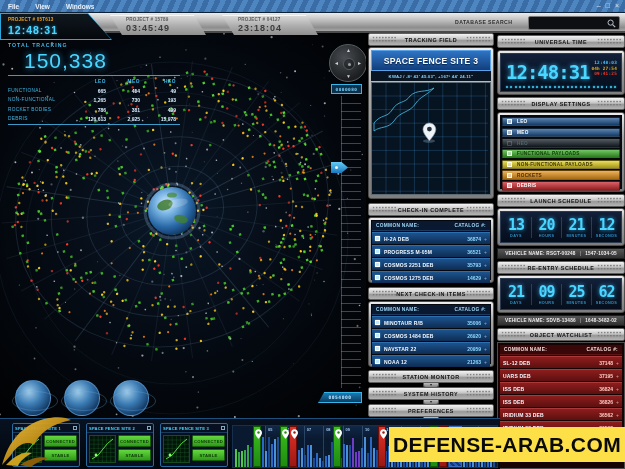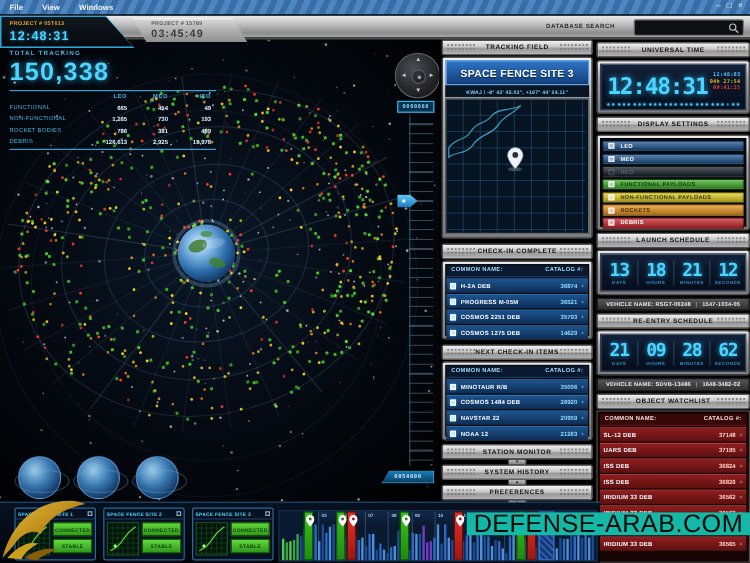--- a/index.html
+++ b/index.html
@@ -43,22 +43,22 @@
   #searchbox{position:absolute;left:528px;top:16px;width:92px;height:14px;background:#0d0f12;
     border:1px solid #767676;border-radius:2px;z-index:7;display:flex;align-items:center;justify-content:flex-end;}
   #searchbox svg{margin-right:3px;}
 
   
   #viewport{position:absolute;left:0;top:33px;width:366px;height:385px;overflow:hidden;
     background:radial-gradient(circle at 47% 47%,#0a1828 0%,#050b14 45%,#000 100%);z-index:1;}
   #vsvg{position:absolute;left:0;top:0;}
   #stats{position:absolute;left:8px;top:9px;width:176px;z-index:3;}
   #stat-title{font-size:5.2px;font-weight:bold;color:#3fb8e8;letter-spacing:1px;}
-  #stat-value{font-size:21px;font-weight:bold;color:#49d6ff;letter-spacing:1px;
-    text-shadow:0 0 6px rgba(60,190,255,.8);margin:1px 0 2px;}
+  #stat-value{font-size:21px;font-weight:normal;color:#49d6ff;letter-spacing:1px;
+    text-shadow:0 0 6px rgba(60,190,255,.8);margin:1px 16px 2px;}
   .statline{border-top:1px solid rgba(70,180,230,.85);width:172px;margin:2px 0;}
   #statgrid{display:grid;grid-template-columns:62px 36px 34px 36px;row-gap:3.5px;margin-top:3px;}
   .sh{font-size:4.8px;font-weight:bold;color:#3fb8e8;text-align:right;letter-spacing:.5px;}
   .sl{font-size:4.8px;color:#3fb8e8;letter-spacing:.3px;}
   .svv{font-size:5px;font-weight:bold;color:#d9eeff;text-align:right;}
 
   #dpad{position:absolute;left:329px;top:11px;width:38px;height:38px;border-radius:50%;
     background:radial-gradient(circle at 40% 35%,#4a4e52,#1c1e20 70%);border:1px solid #585c60;z-index:3;}
   #dpad span{position:absolute;font-size:5px;color:#c9d1d8;}
   .du{left:16px;top:2px;} .dd{left:16px;bottom:2px;} .dl{left:4px;top:15px;} .dr{right:4px;top:15px;}
@@ -196,23 +196,23 @@
   .tlnum{position:absolute;top:1px;left:2px;font-size:3.9px;font-weight:bold;color:#a6c6ea;}
   .tlbar{position:absolute;bottom:0;width:2px;opacity:.92;}
   .tlmark{position:absolute;top:0;bottom:0;width:8px;z-index:2;}
   .tlmark.green{background:linear-gradient(#3cc01f,#1f8a10);border:1px solid #0e5a06;}
   .tlmark.red{background:linear-gradient(#e23228,#9c1812);border:1px solid #6a0c08;}
   .tlmark svg{position:absolute;left:0.5px;top:2px;}
   .tlhatch{position:absolute;top:0;bottom:0;width:13px;z-index:2;border:1px solid #3a6ac0;
     background:repeating-linear-gradient(45deg,#2a5ab0 0 2px,#16366e 2px 4px);}
 
   
-  #watermark{position:absolute;left:389px;top:427px;width:236px;height:19px;background:#14b8a6;
+  #watermark{position:absolute;left:389px;top:427px;width:236px;height:35px;background:#fde047;
     display:flex;align-items:center;justify-content:center;z-index:60;
-    font-size:21px;font-weight:normal;color:#0a0a0a;letter-spacing:.4px;white-space:nowrap;}
+    font-size:21px;font-weight:bold;color:#0a0a0a;letter-spacing:.4px;white-space:nowrap;}
   #emblem{position:absolute;left:0px;top:408px;z-index:61;}
 </style>
 </head>
 <body>
 
 <div id="app">
 
   <div id="titlebar">
     <span class="menu-item">File</span>
     <span class="menu-item">View</span>
@@ -227,20 +227,24 @@
   <div id="topstrip"></div>
 
   <div class="tab" id="tab0">
     <div class="tabbg"></div>
     <span class="tproj">PROJECT # 05T613</span>
     <span class="ttime">12:48:31</span>
   </div>
   <div class="tab silver" id="tab1">
     <span class="tproj">PROJECT # 15789</span>
     <span class="ttime">03:45:49</span>
+  </div>
+  <div class="tab silver" id="tab2">
+    <span class="tproj">PROJECT # 04127</span>
+    <span class="ttime">23:18:04</span>
   </div>
 
   <span id="searchlabel">DATABASE SEARCH</span>
   <div id="searchbox">
     <svg width="9" height="9" viewBox="0 0 9 9">
       <circle cx="3.6" cy="3.6" r="2.6" fill="none" stroke="#b8bec4" stroke-width="1"></circle>
       <line x1="5.6" y1="5.6" x2="8.2" y2="8.2" stroke="#b8bec4" stroke-width="1.2"></line>
     </svg>
   </div>
 
@@ -1385,21 +1389,21 @@
   <div class="phdr" id="ls-hdr">
       <span>LAUNCH SCHEDULE</span>
     </div>
   <div class="frame" id="ls-frame">
     <div class="screen cdscreen">
       <div class="cdgroup">
           <span class="cdnum">13</span>
           <span class="cdunit">DAYS</span>
         </div>
       <div class="cdgroup">
-          <span class="cdnum">18</span>
+          <span class="cdnum">20</span>
           <span class="cdunit">HOURS</span>
         </div>
       <div class="cdgroup">
           <span class="cdnum">21</span>
           <span class="cdunit">MINUTES</span>
         </div>
       <div class="cdgroup">
           <span class="cdnum">12</span>
           <span class="cdunit">SECONDS</span>
         </div>
@@ -1418,21 +1422,21 @@
     <div class="screen cdscreen">
       <div class="cdgroup">
           <span class="cdnum">21</span>
           <span class="cdunit">DAYS</span>
         </div>
       <div class="cdgroup">
           <span class="cdnum">09</span>
           <span class="cdunit">HOURS</span>
         </div>
       <div class="cdgroup">
-          <span class="cdnum">28</span>
+          <span class="cdnum">25</span>
           <span class="cdunit">MINUTES</span>
         </div>
       <div class="cdgroup">
           <span class="cdnum">62</span>
           <span class="cdunit">SECONDS</span>
         </div>
     </div>
   </div>
   <div class="vstrip" id="re-vehicle">
     <span>VEHICLE NAME: SDVB-13486</span>

